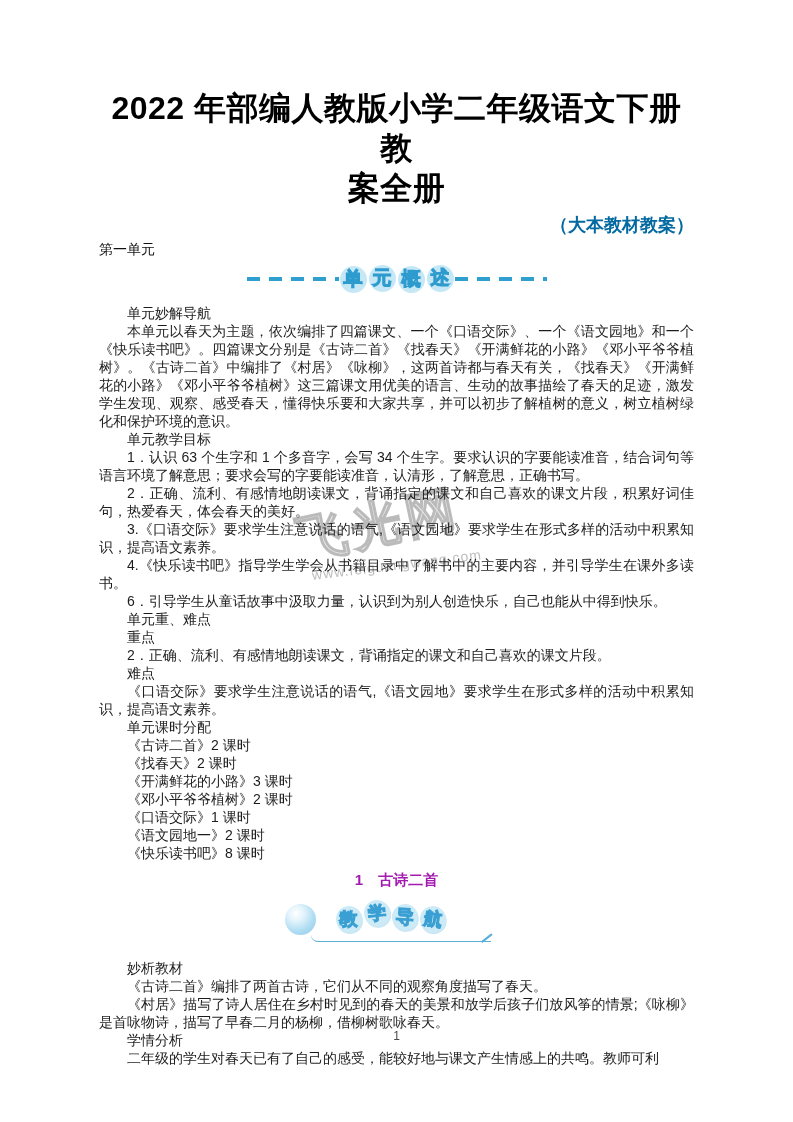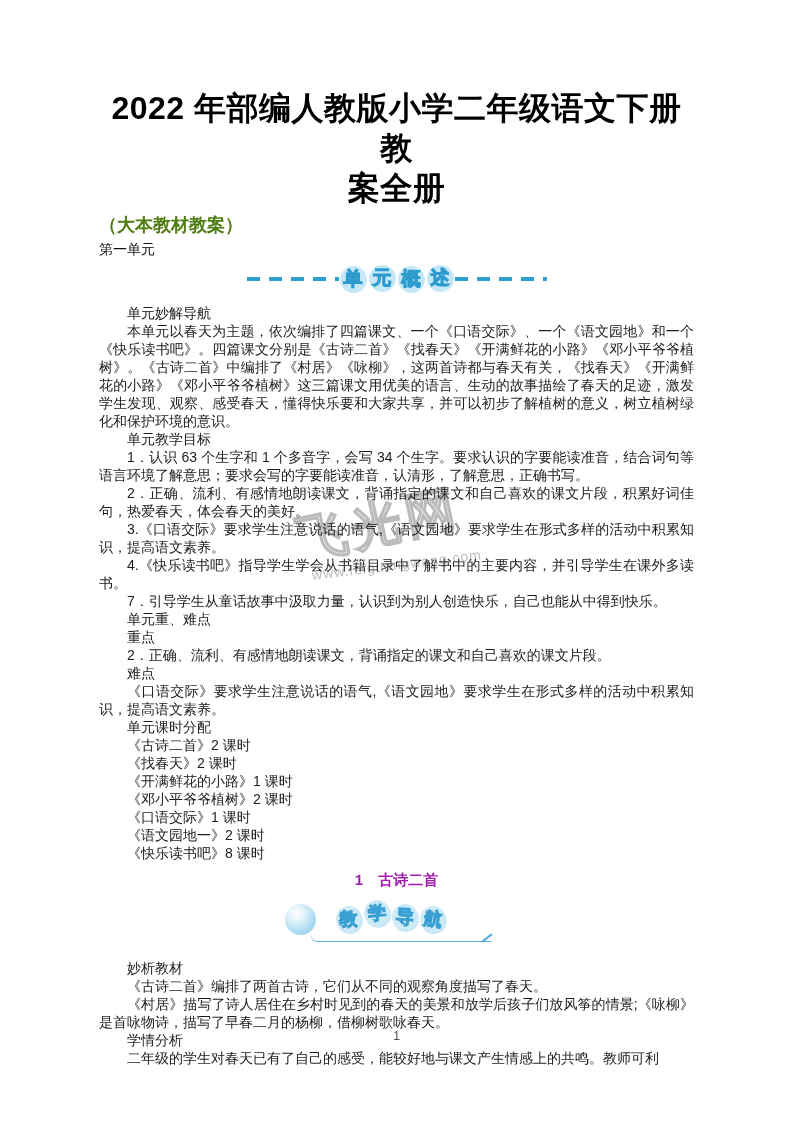--- a/index.html
+++ b/index.html
@@ -7,21 +7,21 @@
     position:relative;width:793px;height:1122px;background:#ffffff;
     font-family:"Liberation Sans","DejaVu Sans",sans-serif;color:#1c1c1c;
     overflow:hidden;
   }
   .column{position:absolute;left:99px;top:88px;width:595px;z-index:2;}
   .doc-title{
     font-size:32px;font-weight:bold;line-height:40px;text-align:center;
     color:#000;letter-spacing:0.5px;
   }
   .doc-subtitle{
-    margin-top:5px;text-align:left;font-size:18px;font-weight:bold;color:#4d7c0f;
+    margin-top:5px;text-align:right;font-size:18px;font-weight:bold;color:#0369a1;
   }
   .unit-label{margin-top:4px;text-align:left;font-size:14px;color:#111;}
   
   .banner1{margin-top:5px;height:30px;display:flex;align-items:center;justify-content:center;}
   .dash-run{width:92px;height:4px;
     background:repeating-linear-gradient(90deg,#2e9fce 0 13px,transparent 13px 22px);}
   .dash-run.right{background:repeating-linear-gradient(90deg,#2e9fce 0 13px,transparent 13px 22px);}
   .bubble{
     width:27px;height:27px;border-radius:50%;background:#c6e8f6;
     display:flex;align-items:center;justify-content:center;
@@ -106,30 +106,30 @@
     </div>
 
     <div class="bodytext">
         <p>单元妙解导航</p>
         <p>本单元以春天为主题，依次编排了四篇课文、一个《口语交际》、一个《语文园地》和一个《快乐读书吧》。四篇课文分别是《古诗二首》《找春天》《开满鲜花的小路》《邓小平爷爷植树》。《古诗二首》中编排了《村居》《咏柳》，这两首诗都与春天有关，《找春天》《开满鲜花的小路》《邓小平爷爷植树》这三篇课文用优美的语言、生动的故事描绘了春天的足迹，激发学生发现、观察、感受春天，懂得快乐要和大家共享，并可以初步了解植树的意义，树立植树绿化和保护环境的意识。</p>
         <p>单元教学目标</p>
         <p>1．认识 63 个生字和 1 个多音字，会写 34 个生字。要求认识的字要能读准音，结合词句等语言环境了解意思；要求会写的字要能读准音，认清形，了解意思，正确书写。</p>
         <p>2．正确、流利、有感情地朗读课文，背诵指定的课文和自己喜欢的课文片段，积累好词佳句，热爱春天，体会春天的美好。</p>
         <p>3.《口语交际》要求学生注意说话的语气,《语文园地》要求学生在形式多样的活动中积累知识，提高语文素养。</p>
         <p>4.《快乐读书吧》指导学生学会从书籍目录中了解书中的主要内容，并引导学生在课外多读书。</p>
-        <p>7．引导学生从童话故事中汲取力量，认识到为别人创造快乐，自己也能从中得到快乐。</p>
+        <p>6．引导学生从童话故事中汲取力量，认识到为别人创造快乐，自己也能从中得到快乐。</p>
         <p>单元重、难点</p>
         <p>重点</p>
         <p>2．正确、流利、有感情地朗读课文，背诵指定的课文和自己喜欢的课文片段。</p>
         <p>难点</p>
         <p>《口语交际》要求学生注意说话的语气,《语文园地》要求学生在形式多样的活动中积累知识，提高语文素养。</p>
         <p>单元课时分配</p>
         <p>《古诗二首》2 课时</p>
         <p>《找春天》2 课时</p>
-        <p>《开满鲜花的小路》1 课时</p>
+        <p>《开满鲜花的小路》3 课时</p>
         <p>《邓小平爷爷植树》2 课时</p>
         <p>《口语交际》1 课时</p>
         <p>《语文园地一》2 课时</p>
         <p>《快乐读书吧》8 课时</p>
       </div>
 
     <div class="lesson-title">1　古诗二首</div>
 
     <div class="banner2">
       <div class="ball"></div>

